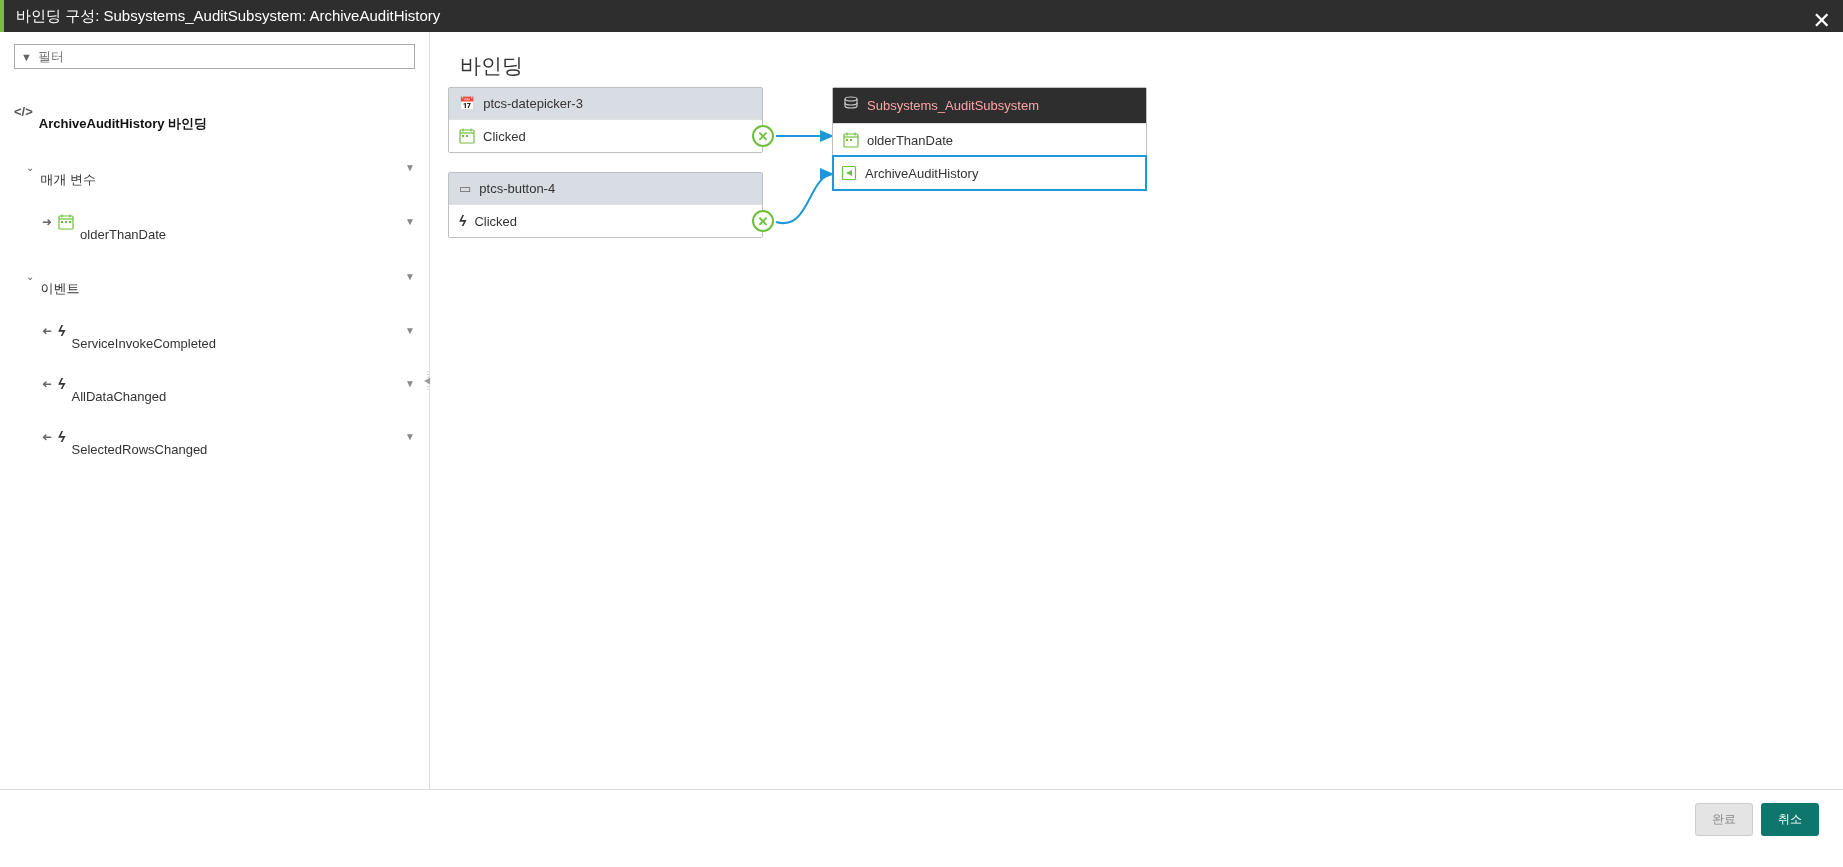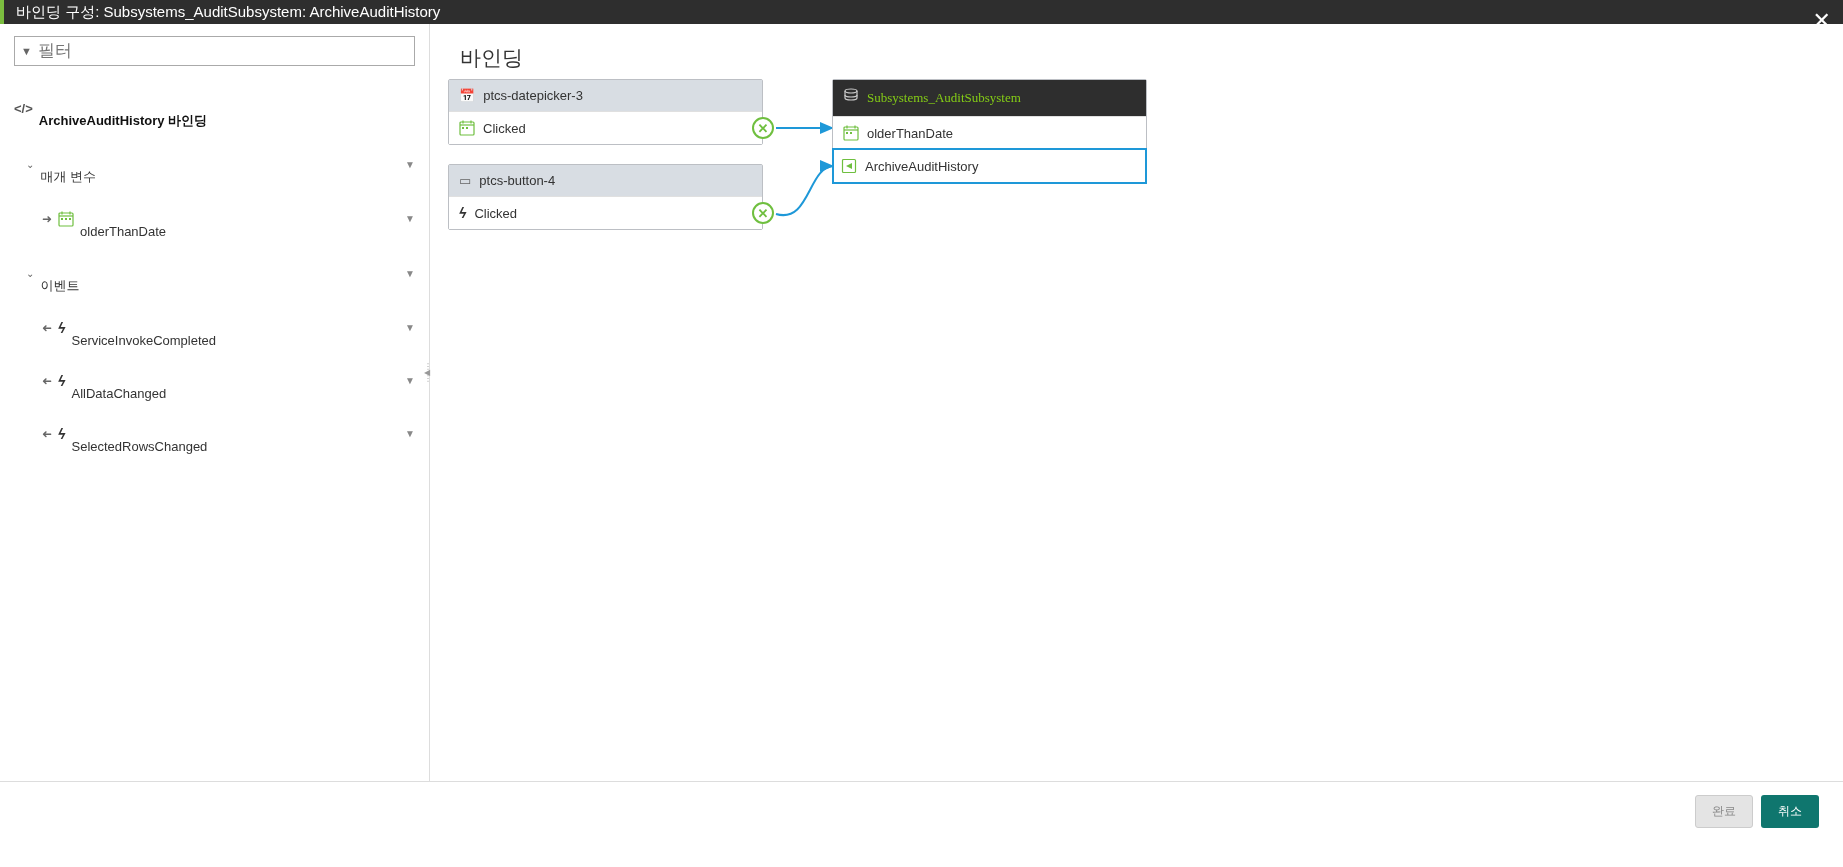--- a/index.html
+++ b/index.html
@@ -1,27 +1,27 @@
 <!DOCTYPE html>
 <html><head>
 <meta charset="utf-8">
 <style>
 * { box-sizing: border-box; margin: 0; padding: 0; }
 body { font-family: Arial, sans-serif; font-size: 13px; color: #333; background: #fff; }
 
-.header { background: #2e2e2e; color: #fff; height: 24px; display: flex; align-items: center; padding: 0 12px; border-left: 4px solid #7bbd3f; position: relative; }
+.header { background: #2e2e2e; color: #fff; height: 32px; display: flex; align-items: center; padding: 0 12px; border-left: 4px solid #7bbd3f; position: relative; }
 .header-title { font-size: 15px; font-weight: normal; }
 .close-btn { position: absolute; right: 12px; top: 8px; color: #fff; font-size: 22px; cursor: pointer; }
 
 .main { display: flex; height: calc(100vh - 110px); }
 
 .sidebar { width: 430px; border-right: 1px solid #ddd; padding: 12px 0; position: relative; }
 .filter-input-wrap { margin: 0 14px 14px; position: relative; border: 1px solid #aaa; display: flex; align-items: center; padding: 4px 6px; }
 .filter-icon { margin-right: 6px; color: #666; font-size: 11px; }
-.filter-input { border: none; outline: none; width: 100%; font-size: 17px; }
+.filter-input { border: none; outline: none; width: 100%; font-size: 13px; }
 
 .tree-root { padding: 0 6px; }
 .tree-row { display: flex; align-items: center; padding: 6px 8px; min-height: 30px; }
 .tree-indent-1 { padding-left: 20px; }
 .tree-indent-2 { padding-left: 36px; }
 
 .code-tag-icon { font-weight: bold; color: #555; margin-right: 6px; }
 .expand-chev { margin-right: 6px; color: #666; font-size: 10px; }
 .row-label { flex: 1; margin-top: 26px; }
 .row-label.bold { font-weight: bold; color: #111; }
@@ -37,21 +37,21 @@
 
 .splitter-handle { position: absolute; right: -3px; top: 340px; color: #999; font-size: 8px; line-height: 6px; }
 
 .canvas-area { flex: 1; padding: 20px 30px; position: relative; }
 .canvas-title { font-size: 21px; font-weight: normal; margin-bottom: 24px; }
 
 .svg-overlay { position: absolute; top: 0; left: 0; pointer-events: none; }
 
 .block { position: absolute; width: 315px; border: 1px solid #bcbfc4; border-radius: 2px; background: #fff; }
 .block-header { background: #d8dde3; padding: 8px 10px; display: flex; align-items: center; font-weight: 500; color: #333; }
-.block-header.dark { background: #2e2e2e; color: #84cc16; font-family: Liberation Serif, serif; }
+.block-header.dark { background: #2e2e2e; color: #fca5a5; }
 .block-header .hdr-icon { margin-right: 8px; color: #666; }
 .block-header.dark .hdr-icon { color: #bbb; }
 .block-svc-icon { width:16px; height:16px; display:inline-flex; align-items:center; justify-content:center; margin-right:8px; }
 .block-svc-icon svg { width:16px; height:16px; }
 
 .block-row { border-top: 1px solid #e0e0e0; padding: 8px 10px; display: flex; align-items: center; position: relative; background: #fff; }
 .block-row.selected { border: 2px solid #1e98d8; margin: -1px; padding-left: 7px; }
 .block-row .row-icon { margin-right: 8px; }
 
 .del-circle { position: absolute; right: -12px; top: 50%; transform: translateY(-50%); width: 22px; height: 22px; border-radius: 50%; background: #fff; border: 2px solid #6fbf3f; display: flex; align-items: center; justify-content: center; color: #6fbf3f; font-weight: bold; font-size: 13px; cursor: pointer; }

